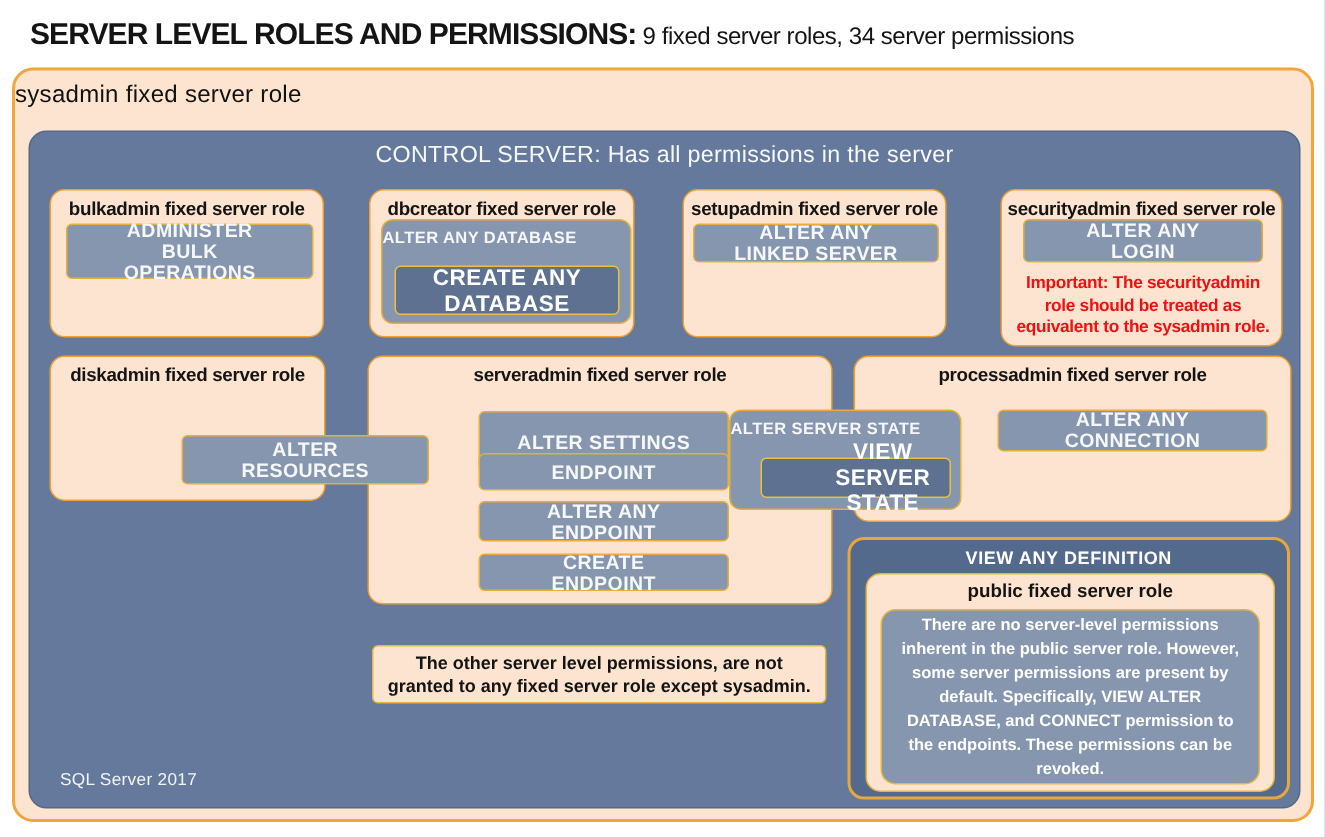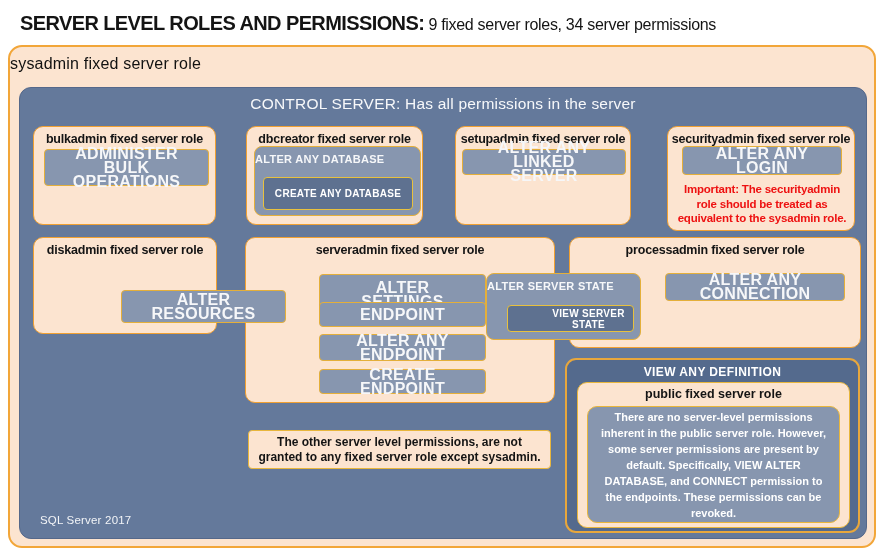--- a/index.html
+++ b/index.html
@@ -18,28 +18,28 @@
   .control-box { position:absolute; left:9px; top:40px; width:848px; height:452px;
     background:#64799b; border:1px solid #55688a; border-radius:12px; }
   .control-title { position:absolute; left:0; top:7px; width:100%; text-align:center;
     font-size:15.5px; color:#f7f8fa; letter-spacing:0.2px; }
 
   .role-box { position:absolute; background:#fce4d0; border:1.5px solid #f0a032; border-radius:10px; }
   .role-title { position:absolute; left:0; top:5px; width:100%; text-align:center;
     font-size:12.5px; font-weight:bold; color:#141414; letter-spacing:-0.2px; }
 
   .perm-btn { position:absolute; background:#8796af; border:1.5px solid #e4af3a; border-radius:4px;
-    color:#f6f7f9; font-size:16px; font-weight:bold; letter-spacing:0.3px; text-align:center;
+    color:#f6f7f9; font-size:13px; font-weight:bold; letter-spacing:0.3px; text-align:center;
     display:flex; align-items:center; justify-content:center; line-height:14px; padding:2px 22px; }
 
   .perm-panel { position:absolute; background:#8796af; border:1.5px solid #e4af3a; border-radius:8px; }
   .perm-panel .panel-label { position:absolute; left:0; top:6px; width:100%; text-align:left;
     color:#f6f7f9; font-size:11px; font-weight:bold; letter-spacing:0.3px; }
   .perm-nested { position:absolute; background:#5e7190; border:1.5px solid #e8c13e; border-radius:4px;
-    color:#ffffff; font-size:10px; font-weight:bold; letter-spacing:0.3px; text-align:center;
+    color:#ffffff; font-size:15px; font-weight:bold; letter-spacing:0.3px; text-align:center;
     display:flex; align-items:center; justify-content:center; }
 
   .warning-text { position:absolute; left:5px; top:55px; width:178px; text-align:center;
     color:#ee1111; font-size:11.5px; font-weight:bold; line-height:14.5px; letter-spacing:-0.2px; }
 
   .note-box { position:absolute; left:228px; top:342px; width:303px; height:39px;
     background:#fce4d0; border:1.5px solid #e8b63c; border-radius:4px;
     display:flex; align-items:center; justify-content:center; text-align:center;
     color:#141414; font-size:12px; font-weight:bold; line-height:15px; padding:12px 8px; }
 

